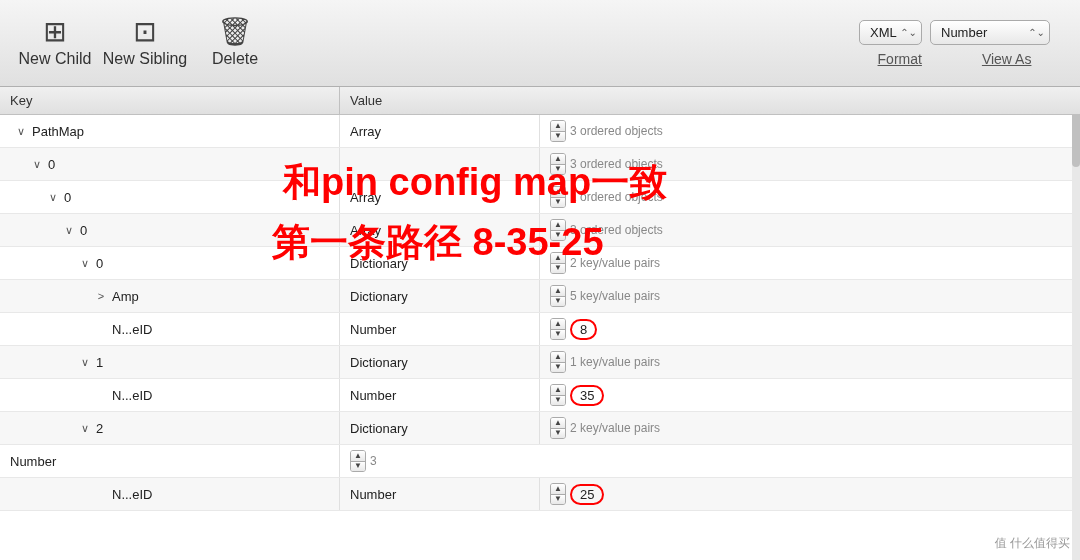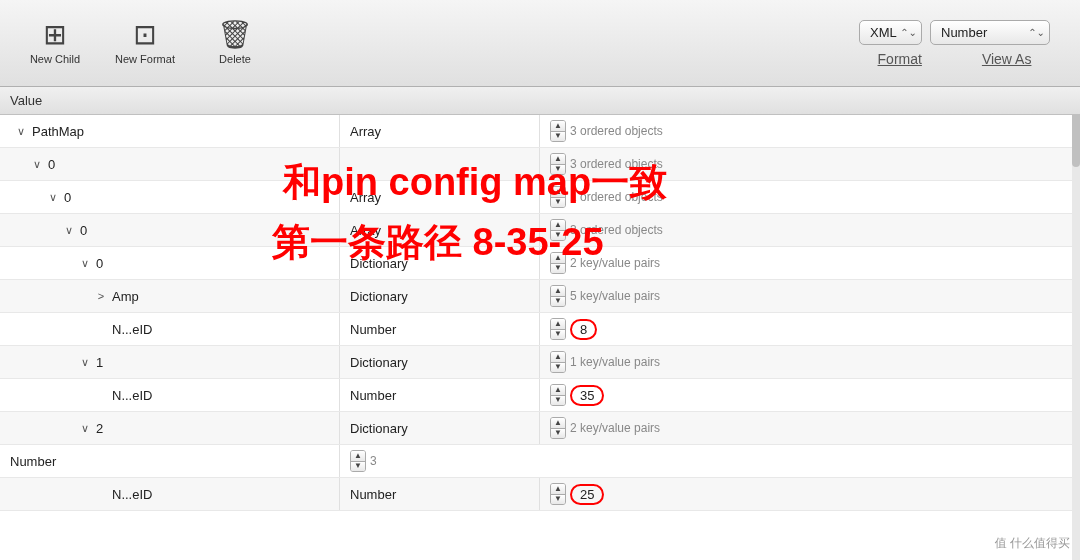--- a/index.html
+++ b/index.html
@@ -35,21 +35,21 @@
       gap: 4px;
       border-radius: 6px;
     }
 
     .toolbar-btn .icon {
       font-size: 28px;
       line-height: 1;
       color: #444;
     }
     .toolbar-btn .btn-label {
-      font-size: 11px;
+      font-size: 16px;
       color: #333;
     }
 
     .toolbar-spacer { flex: 1; }
 
     .format-group {
       display: flex;
       flex-direction: column;
       align-items: center;
       gap: 4px;
@@ -246,21 +246,21 @@
 </head>
 <body>
 
 <div class="toolbar">
   <div class="toolbar-btn">
     <span class="icon">⊞</span>
     <span class="btn-label">New Child</span>
   </div>
   <div class="toolbar-btn">
     <span class="icon">⊡</span>
-    <span class="btn-label">New Format</span>
+    <span class="btn-label">New Sibling</span>
   </div>
   <div class="toolbar-btn">
     <span class="icon">🗑</span>
     <span class="btn-label">Delete</span>
   </div>
 
   <div class="toolbar-spacer"></div>
 
   <div class="format-group">
     <div class="select-row">
@@ -278,20 +278,21 @@
     <div style="display:flex; gap:60px; margin-top:2px;">
       <span class="format-label">Format</span>
       <span class="viewas-label">View As</span>
     </div>
   </div>
   <div style="width:20px;"></div>
 </div>
 
 <div class="table-container">
   <div class="table-header">
+    <div class="col-header">Key</div>
     <div class="col-header">Value</div>
   </div>
 
   <div id="table-body">
       <div class="table-row">
         <div class="cell key-cell">
           <span class="indent" style="width: 0px;"></span>
           <span class="disclosure">∨</span>
           <span>PathMap</span>
         </div>

